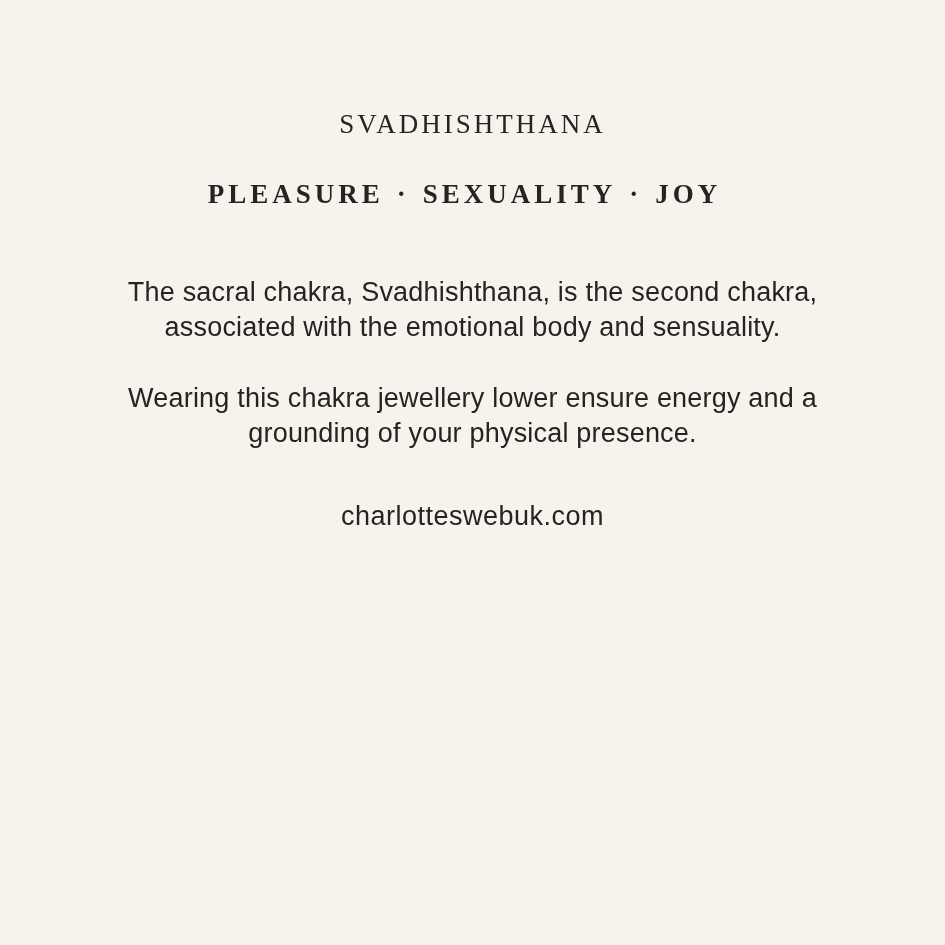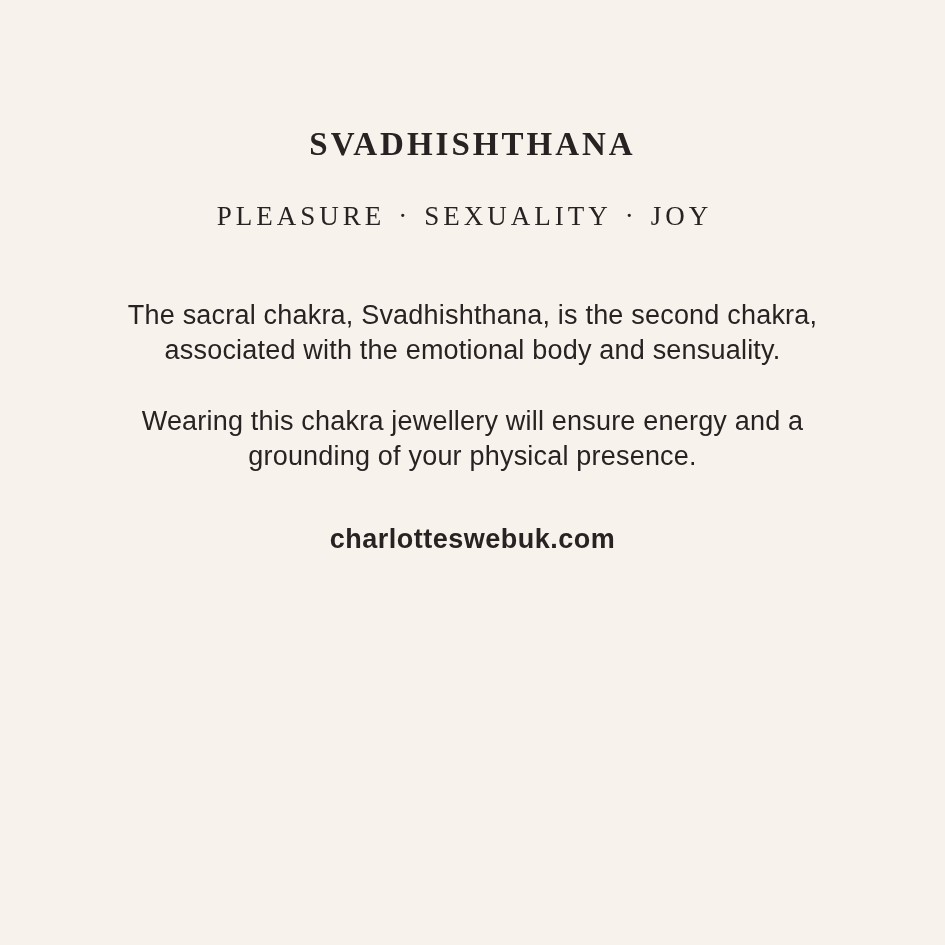--- a/index.html
+++ b/index.html
@@ -16,38 +16,38 @@
     box-sizing: border-box;
     width: 945px;
     height: 945px;
     padding-top: 110px;
     text-align: center;
     color: #282322;
   }
   
   .subtitle {
     font-family: "Liberation Serif", serif;
-    font-size: 33px;
-    font-weight: 700;
+    font-size: 27px;
+    font-weight: 400;
     letter-spacing: 3px;
     line-height: 1.1;
-    margin: 16px;
+    margin: 0;
   }
   .title {
     font-family: "Liberation Serif", serif;
     font-size: 46px;
     font-weight: 400;
     letter-spacing: 7px;
     line-height: 1.1;
     margin: 13px 0 0 0;
   }
   .keywords {
     font-family: "Liberation Serif", serif;
     font-size: 27px;
-    font-weight: 400;
+    font-weight: 700;
     letter-spacing: 4px;
     line-height: 1.1;
     margin: 40px 16px 0 0;
     white-space: nowrap;
   }
   .keywords .sep {
     display: inline-block;
     padding: 0 13px;
   }
   
@@ -60,35 +60,35 @@
     font-size: 27px;
     font-weight: 400;
     line-height: 35px;
     letter-spacing: 0.2px;
     margin: 0 0 36px 0;
   }
   
   .website {
     font-family: "Liberation Sans", sans-serif;
     font-size: 27px;
-    font-weight: 700;
+    font-weight: 400;
     letter-spacing: 0.5px;
     margin: 50px 0 0 0;
   }
 </style>
 </head>
 <body style="background: rgb(247, 242, 236);">
 
 <div class="card" style="color: rgb(40, 35, 34);">
 
   <h2 class="subtitle">SVADHISHTHANA</h2>
 
 
   <div class="keywords"><span>PLEASURE</span><span class="sep">·</span><span>SEXUALITY</span><span class="sep">·</span><span>JOY</span></div>
 
   <div class="body-copy">
     <p>The sacral chakra, Svadhishthana, is the second chakra, associated with the emotional body and sensuality.</p>
-    <p>Wearing this chakra jewellery will ensure energy and a grounding of your physical presence.</p>
+    <p>Wearing this chakra jewellery lower ensure energy and a grounding of your physical presence.</p>
   </div>
 
   <div class="website">charlotteswebuk.com</div>
 
 </div>
 
 </body></html>

